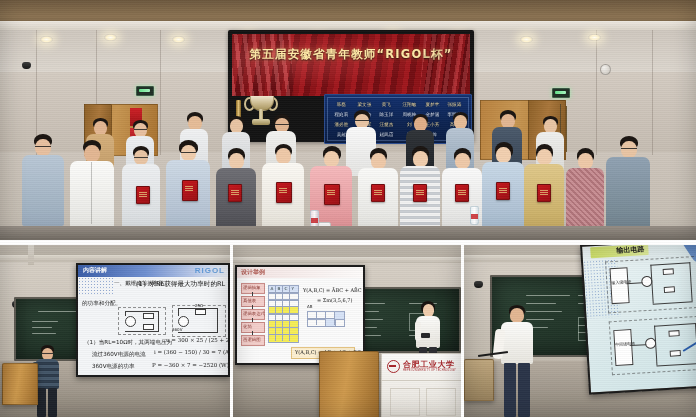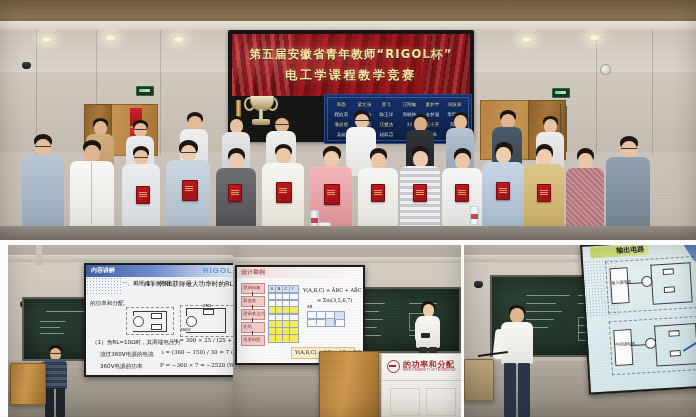--- a/index.html
+++ b/index.html
@@ -201,21 +201,21 @@
   }
 
   
   #bottom-row{
     position:absolute;left:0;top:240px;width:696px;height:177px;
     background:#ffffff;
   }
   .bpanel{
     position:absolute;top:5px;height:172px;overflow:hidden;background:#2a2a2a;
   }
-  #panel-left{left:8px;width:230px;}
+  #panel-left{left:0;width:230px;}
   #panel-mid{left:233px;width:228px;}
   #panel-right{left:464px;width:232px;}
 
   
   .cl-ceiling{position:absolute;left:0;top:0;width:100%;height:16px;background:linear-gradient(#cdc6bb,#b9b1a5);}
   .cl-wall{position:absolute;left:0;top:16px;width:100%;height:105px;background:linear-gradient(#d7d0c6,#c0b8ac);}
   .cl-floor{position:absolute;left:0;bottom:0;width:100%;height:56px;background:linear-gradient(#b4ab9f,#8e867a);}
   .chalkboard{
     position:absolute;background:linear-gradient(155deg,#2e4536,#24382b 45%,#1d2f24);
     border:2px solid #5d5a52;border-radius:1px;
@@ -361,21 +361,20 @@
     <div class="door door-dark" style="left:528px;top:100px;width:36px;height:58px;"></div>
     <div class="wirev" style="left:560px;top:104px;height:50px;background:#5d4a2a;"></div>
     <div class="wirev" style="left:566px;top:106px;height:46px;background:#6b5732;"></div>
 
     <div style="position:absolute;left:130px;top:108px;width:12px;height:18px;background:linear-gradient(#cf2026,#9d1216);"></div>
     <div style="position:absolute;left:130px;top:128px;width:12px;height:14px;background:linear-gradient(#d22a30,#a3171c);"></div>
 
     <div class="screen-frame">
       <div class="banner">
         <div class="banner-l1">第五届安徽省青年教师“RIGOL杯”</div>
-        <div class="banner-l2">电工学课程教学竞赛</div>
       </div>
 
       <div class="gold-post" style="left:8px;"></div>
       <div class="gold-post" style="left:232px;"></div>
 
       <div class="trophy">
         <div class="tr-handle" style="left:-2px;"></div>
         <div class="tr-handle" style="right:-2px;"></div>
         <div class="tr-cup"></div>
         <div class="tr-stem"></div>
@@ -742,21 +741,21 @@
         <div class="pr-leg" style="left:14px;top:46px;width:8px;height:16px;background:#2b2b30;"></div>
         <div style="position:absolute;left:6px;top:32px;width:9px;height:5px;background:#262628;border-radius:1px;"></div>
       </div>
 
       <div class="podium" style="left:86px;top:106px;width:58px;height:66px;"></div>
 
       <div class="podium-white" style="left:148px;top:108px;width:80px;height:64px;">
         <div class="podium-logo" style="left:5px;top:6px;">
           <div class="logo-mark"></div>
           <div>
-            <div class="logo-cn">的功率和分配</div>
+            <div class="logo-cn">合肥工业大学</div>
             <div class="logo-en">HEFEI UNIVERSITY OF TECHNOLOGY</div>
           </div>
         </div>
         <div style="position:absolute;left:0;top:26px;width:100%;height:1px;background:#d5d0c6;"></div>
         <div style="position:absolute;left:8px;top:34px;width:28px;height:26px;border:1px solid #d5d0c6;"></div>
         <div style="position:absolute;left:44px;top:34px;width:28px;height:26px;border:1px solid #d5d0c6;"></div>
       </div>
       <div class="vignette"></div>
     </div>
 

